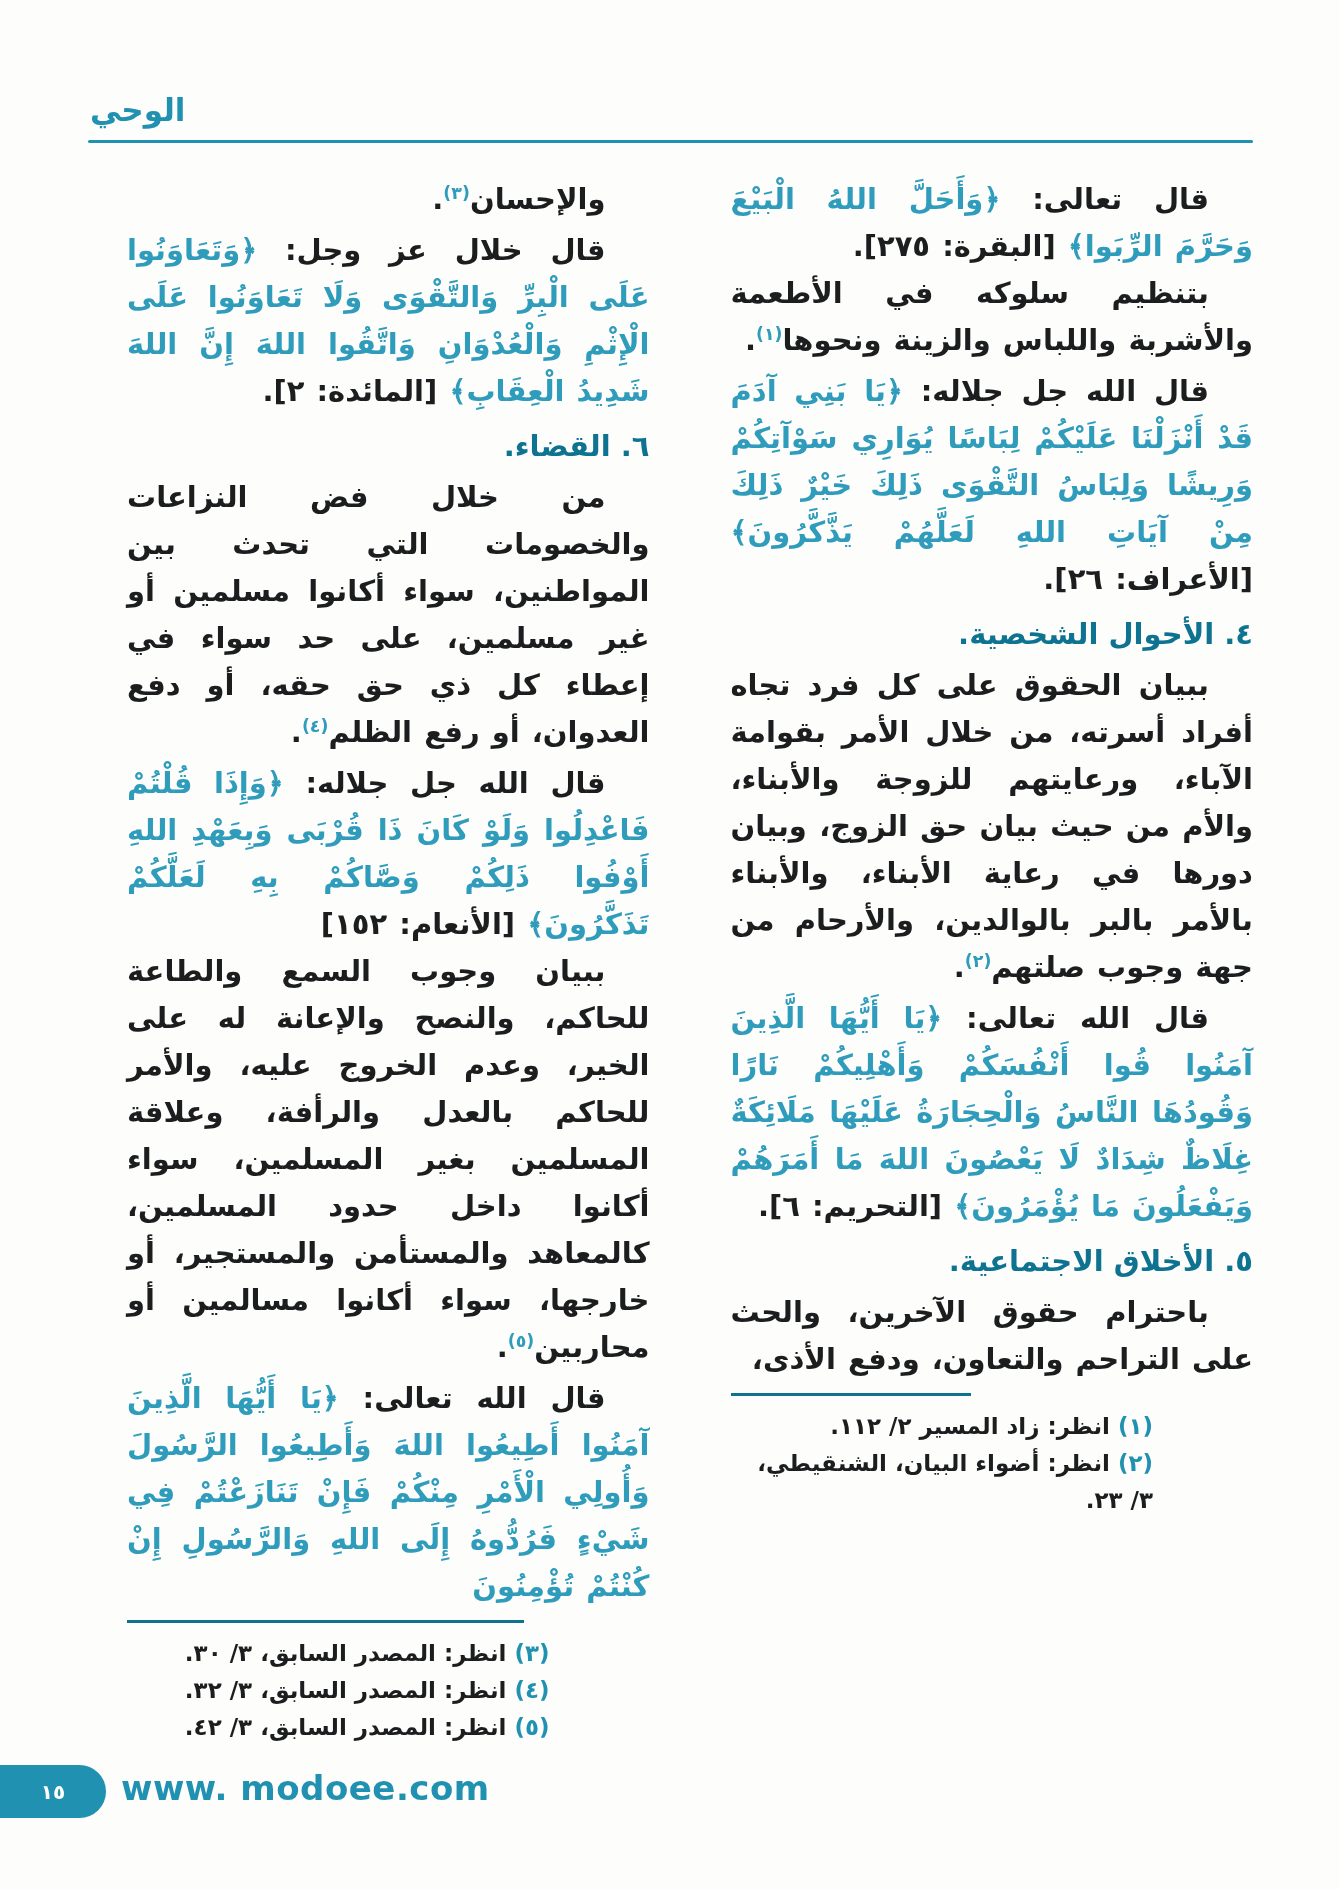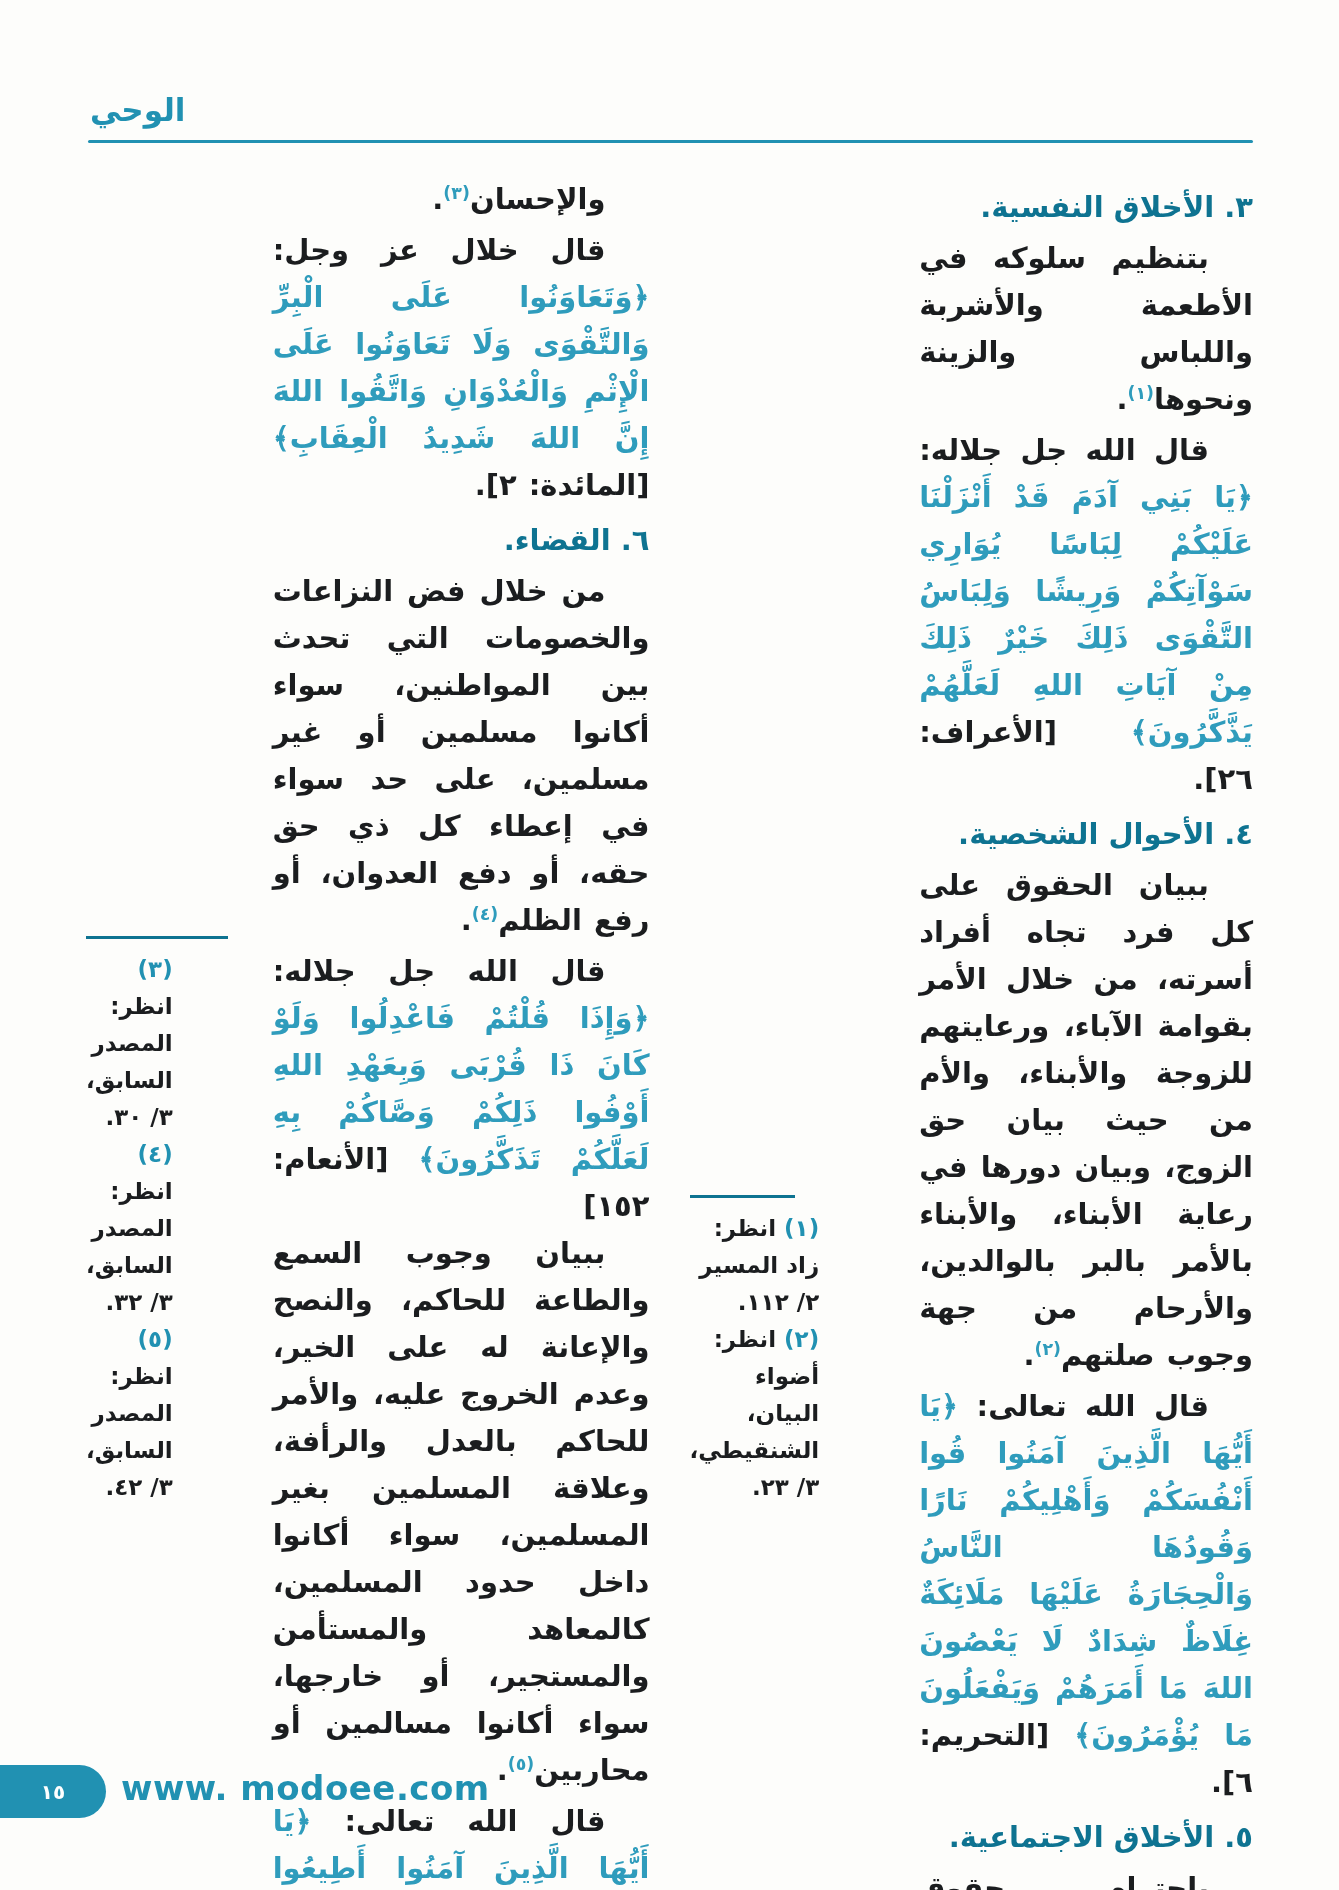--- a/index.html
+++ b/index.html
@@ -36,22 +36,23 @@
     top: 176px;
     right: 86px;
     left: 86px;
     height: 1330px;
     display: flex;
     gap: 40px;
   }
   .column {
     flex: 1 1 0;
     display: flex;
-    flex-direction: row;
+    flex-direction: column;
     min-width: 0;
+    margin-left: 41px;
   }
   .para {
     font-size: 29px;
     line-height: 47px;
     text-align: justify;
     color: var(--ink);
     font-weight: bold;
     word-spacing: 2px;
   }
   .para.indent { text-indent: 44px; }
@@ -121,21 +122,21 @@
 
 <div class="page">
 
   <div class="header-title">الوحي</div>
   <div class="header-rule"></div>
 
   <div class="main">
 
     <div class="column column-right">
       <div class="col-content">
-          <h3 class="heading">٣. الأخلاق النفسية.</h3>
+          <p class="para indent"><span class="seg-normal">قال تعالى: </span><span class="seg-verse">﴿وَأَحَلَّ اللهُ الْبَيْعَ وَحَرَّمَ الرِّبَوا﴾</span><span class="seg-ref"> [البقرة: ٢٧٥].</span></p>
           <p class="para indent"><span class="seg-normal">بتنظيم سلوكه في الأطعمة والأشربة واللباس والزينة ونحوها</span><span class="seg-fn">(١)</span><span class="seg-normal">.</span></p>
           <p class="para indent"><span class="seg-normal">قال الله جل جلاله: </span><span class="seg-verse">﴿يَا بَنِي آدَمَ قَدْ أَنْزَلْنَا عَلَيْكُمْ لِبَاسًا يُوَارِي سَوْآتِكُمْ وَرِيشًا وَلِبَاسُ التَّقْوَى ذَلِكَ خَيْرٌ ذَلِكَ مِنْ آيَاتِ اللهِ لَعَلَّهُمْ يَذَّكَّرُونَ﴾</span><span class="seg-ref"> [الأعراف: ٢٦].</span></p>
           <h3 class="heading">٤. الأحوال الشخصية.</h3>
           <p class="para indent"><span class="seg-normal">ببيان الحقوق على كل فرد تجاه أفراد أسرته، من خلال الأمر بقوامة الآباء، ورعايتهم للزوجة والأبناء، والأم من حيث بيان حق الزوج، وبيان دورها في رعاية الأبناء، والأبناء بالأمر بالبر بالوالدين، والأرحام من جهة وجوب صلتهم</span><span class="seg-fn">(٢)</span><span class="seg-normal">.</span></p>
           <p class="para indent"><span class="seg-normal">قال الله تعالى: </span><span class="seg-verse">﴿يَا أَيُّهَا الَّذِينَ آمَنُوا قُوا أَنْفُسَكُمْ وَأَهْلِيكُمْ نَارًا وَقُودُهَا النَّاسُ وَالْحِجَارَةُ عَلَيْهَا مَلَائِكَةٌ غِلَاظٌ شِدَادٌ لَا يَعْصُونَ اللهَ مَا أَمَرَهُمْ وَيَفْعَلُونَ مَا يُؤْمَرُونَ﴾</span><span class="seg-ref"> [التحريم: ٦].</span></p>
           <h3 class="heading">٥. الأخلاق الاجتماعية.</h3>
           <p class="para indent"><span class="seg-normal">باحترام حقوق الآخرين، والحث على التراحم والتعاون، ودفع الأذى،</span></p>
         </div>
       <div class="footnotes">
         <div class="fn-sep"></div>

